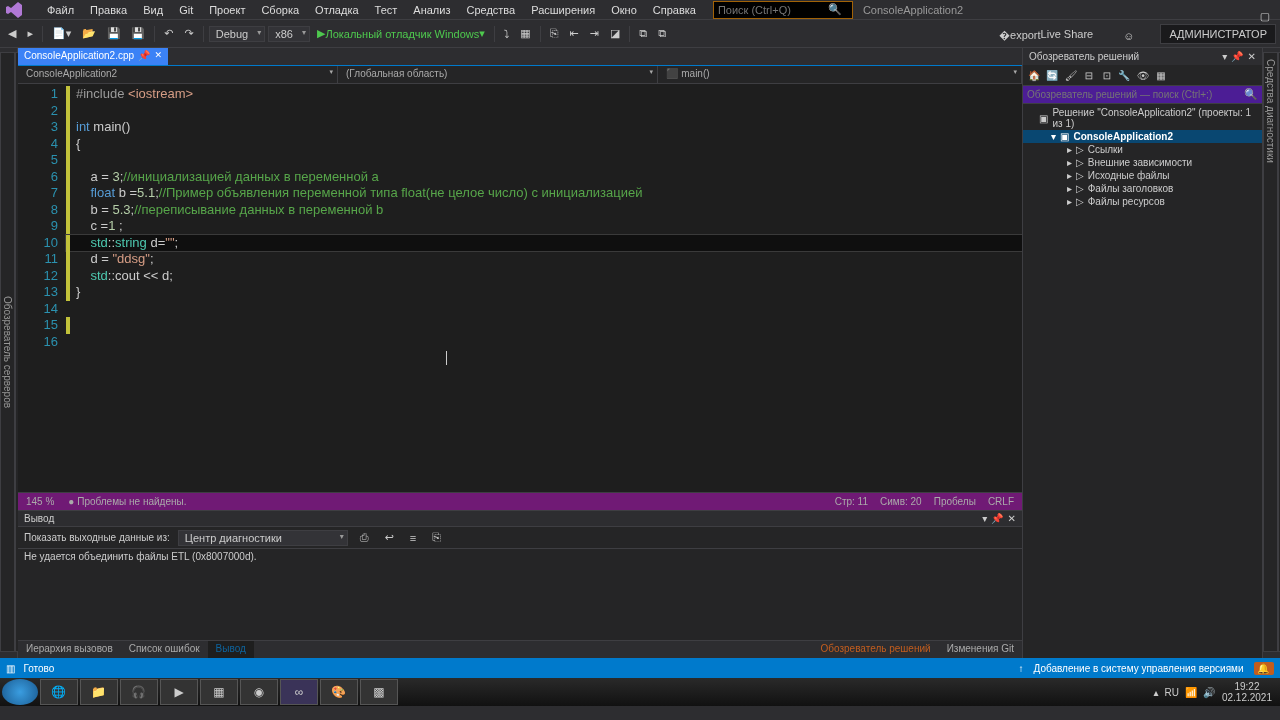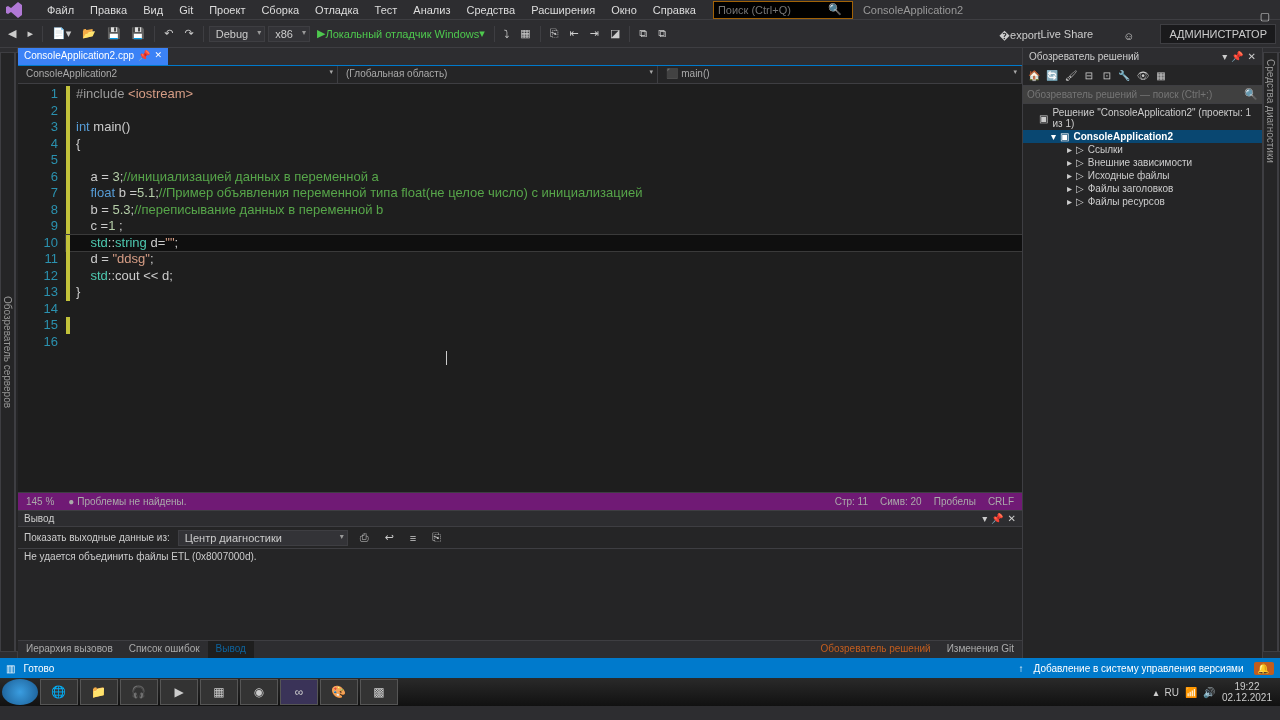--- a/index.html
+++ b/index.html
@@ -64,21 +64,21 @@
 .bottom-tabs { display: flex; background: #2d2d30; height: 18px; font-size: 10px; border-top: 1px solid #3e3e42; }
 .bottom-tabs .bt { padding: 2px 8px; color: #aaa; cursor: pointer; }
 .bottom-tabs .bt.active { background: #1e1e1e; color: #0e639c; }
 .bottom-tabs .r { margin-left: auto; display: flex; }
 
 .right-panel { width: 240px; background: #252526; border-left: 1px solid #3e3e42; display: flex; flex-direction: column; }
 .right-panel .hdr { background: #2d2d30; padding: 3px 6px; font-size: 10px; display: flex; align-items: center; }
 .right-panel .hdr .r { margin-left: auto; display: flex; gap: 4px; }
 .right-panel .toolbar2 { display: flex; gap: 2px; padding: 2px 4px; border-bottom: 1px solid #3e3e42; }
 .right-panel .toolbar2 .ic { width: 16px; height: 16px; display: flex; align-items: center; justify-content: center; font-size: 10px; cursor: pointer; color:#ccc;}
-.right-panel .search { display: flex; background: #404040; margin: 0; border-bottom: 1px solid #3e3e42; }
+.right-panel .search { display: flex; background: #4c1d95; margin: 0; border-bottom: 1px solid #3e3e42; }
 .right-panel .search input { background: transparent; border: none; color: #999; font-size: 10px; padding: 2px 4px; flex: 1; }
 .tree { padding: 2px 0; font-size: 10px; }
 .tree .node { padding: 1px 4px 1px 16px; display: flex; align-items: center; gap: 4px; cursor: pointer; }
 .tree .node.sel { background: #094771; color: #fff; }
 .tree .indent1 { padding-left: 28px; }
 .tree .indent2 { padding-left: 44px; }
 
 .right-rail { width: 18px; background: #2d2d30; border-left: 1px solid #3e3e42; writing-mode: vertical-lr; padding: 4px 0; font-size: 10px; color: #999; }
 .right-rail .tab { padding: 6px 1px; border: 1px solid #3e3e42; margin-bottom: 2px; background: #252526; cursor: pointer; }
 

